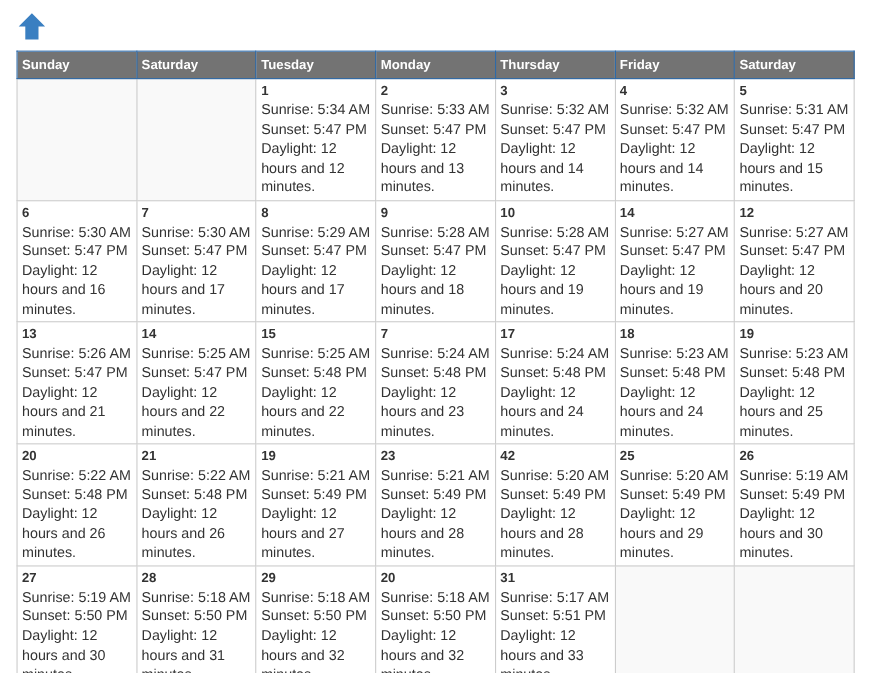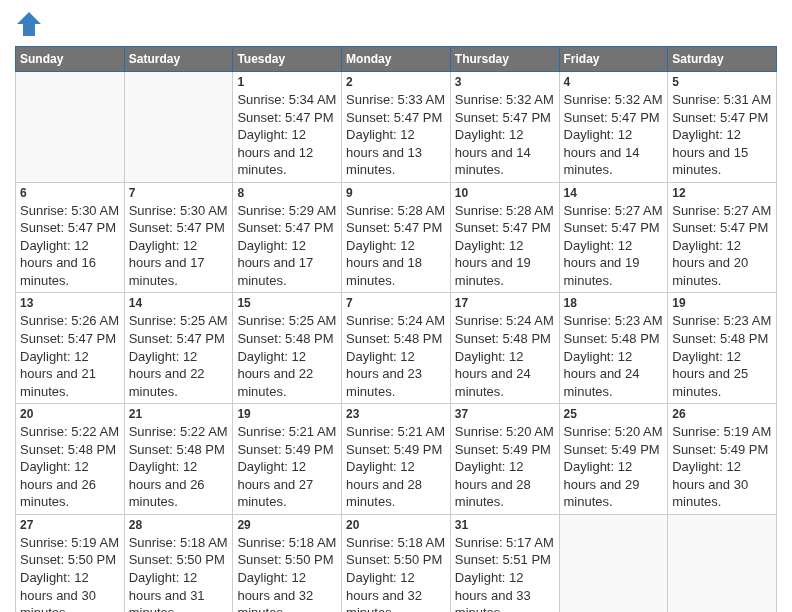--- a/index.html
+++ b/index.html
@@ -218,21 +218,21 @@
           </td>
           <td>
             <span class="day-num">19</span>
             <div class="day-info">Sunrise: 5:21 AM<br>Sunset: 5:49 PM<br>Daylight: 12 hours and 27 minutes.</div>
           </td>
           <td>
             <span class="day-num">23</span>
             <div class="day-info">Sunrise: 5:21 AM<br>Sunset: 5:49 PM<br>Daylight: 12 hours and 28 minutes.</div>
           </td>
           <td>
-            <span class="day-num">37</span>
+            <span class="day-num">42</span>
             <div class="day-info">Sunrise: 5:20 AM<br>Sunset: 5:49 PM<br>Daylight: 12 hours and 28 minutes.</div>
           </td>
           <td>
             <span class="day-num">25</span>
             <div class="day-info">Sunrise: 5:20 AM<br>Sunset: 5:49 PM<br>Daylight: 12 hours and 29 minutes.</div>
           </td>
           <td>
             <span class="day-num">26</span>
             <div class="day-info">Sunrise: 5:19 AM<br>Sunset: 5:49 PM<br>Daylight: 12 hours and 30 minutes.</div>
           </td>

